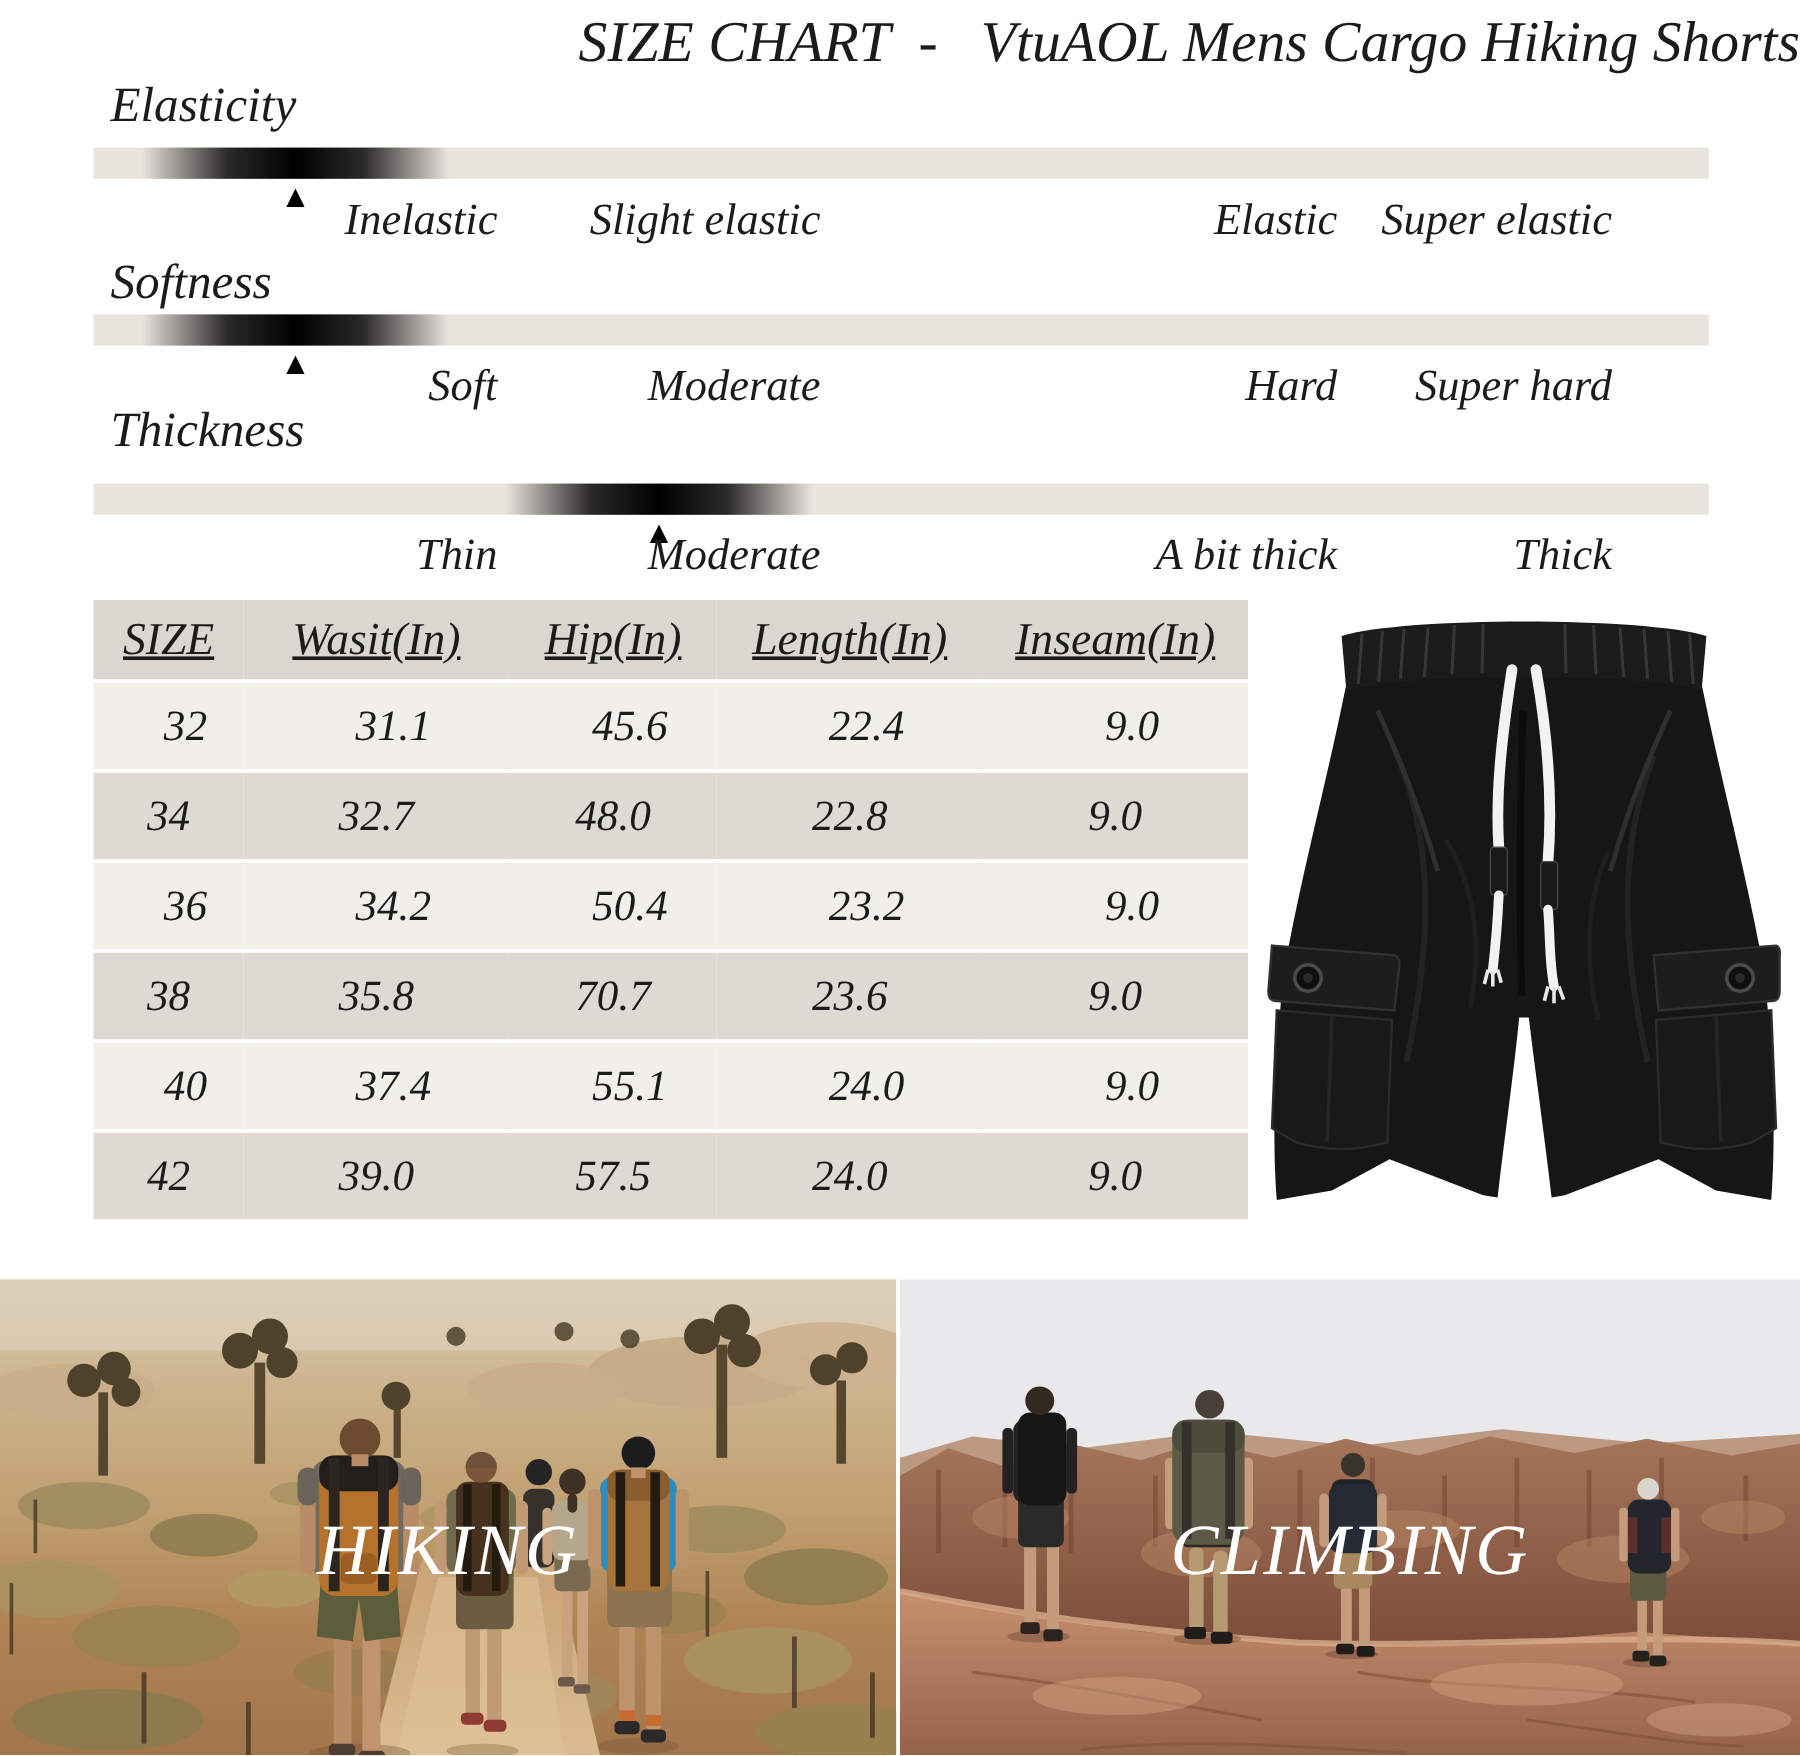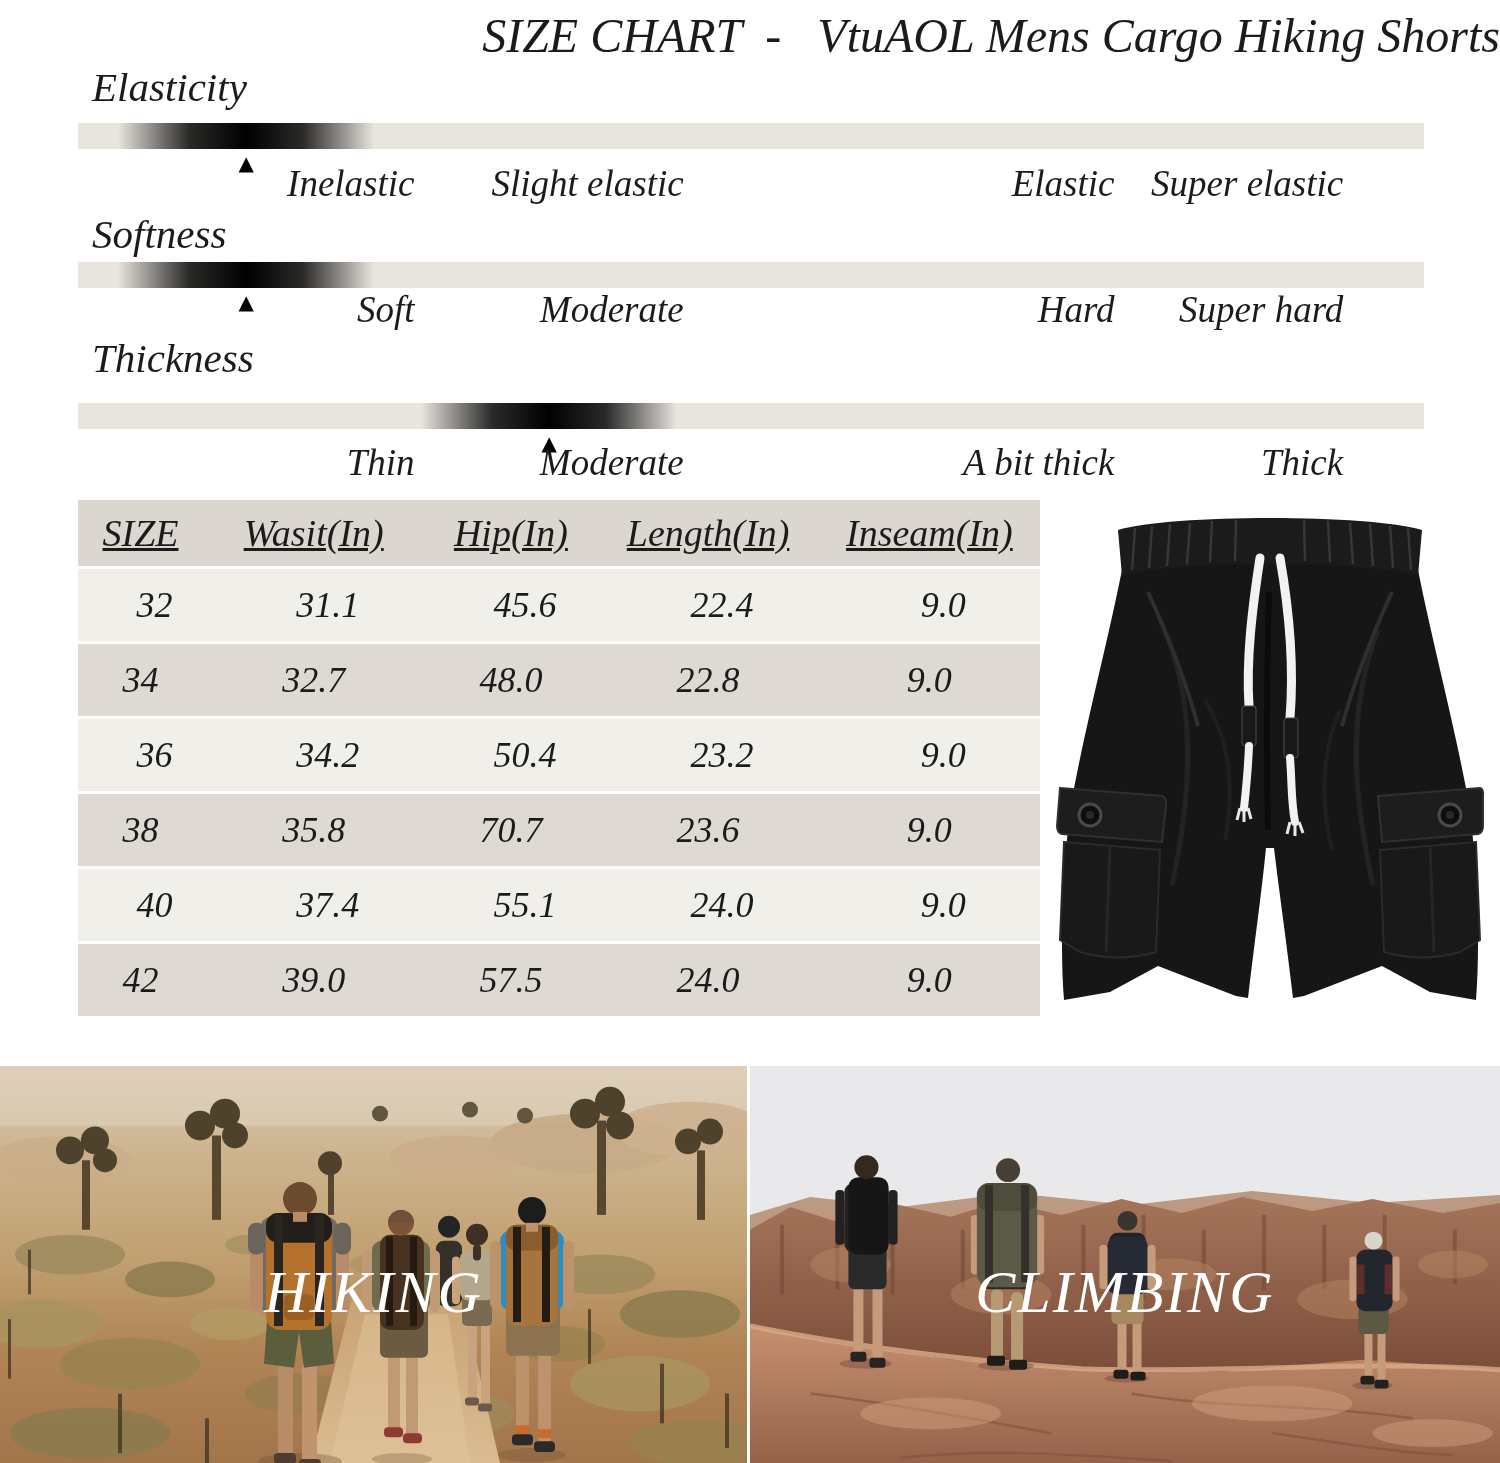--- a/index.html
+++ b/index.html
@@ -16,21 +16,21 @@
   .bar{position:absolute;left:78px;width:1346px;height:26px;background:var(--bar-track);}
   .indicator{position:absolute;top:0;bottom:0;width:256px;transform:translateX(-50%);
     background:linear-gradient(90deg,rgba(0,0,0,0) 0%,rgba(0,0,0,.82) 28%,var(--bar-indicator) 50%,rgba(0,0,0,.82) 72%,rgba(0,0,0,0) 100%);}
   .mkrow{position:absolute;left:78px;width:1346px;height:22px;}
   .mk{position:absolute;transform:translateX(-50%);font-family:"DejaVu Sans",sans-serif;
       font-style:normal;font-size:20px;line-height:1;color:#000;}
   .levels{position:absolute;left:78px;width:1346px;font-size:37px;white-space:nowrap;}
   .levels span{display:inline-block;text-align:right;vertical-align:top;font-style:italic;}
   .lvw1{width:25%}.lvw2{width:20%}.lvw3{width:32%}.lvw4{width:17%}
   .s0-name{top:63px}.s0-bar{top:123px}.s0-mk{top:153px}.s0-lv{top:162px}
-  .s1-name{top:210px}.s1-bar{top:262px}.s1-mk{top:292px}.s1-lv{top:288px}
+  .s1-name{top:210px}.s1-bar{top:262px}.s1-mk{top:292px}.s1-lv{top:300px}
   .s2-name{top:334px}.s2-bar{top:403px}.s2-mk{top:433px}.s2-lv{top:441px}
   table.size-table{position:absolute;left:78px;top:500px;width:962px;border-collapse:collapse;table-layout:fixed;}
   .size-table th{font-weight:normal;font-size:38px;height:67px;background:var(--table-header-bg);text-decoration:underline;}
   .size-table td{font-size:36px;height:75px;text-align:center;}
   .size-table th,.size-table td{border-bottom:3px solid #fff;}
   .size-table col.c1{width:13%}.size-table col.c2{width:23%}.size-table col.c3{width:18%}
   .size-table col.c4{width:23%}.size-table col.c5{width:23%}
   tr.row-light td{background:var(--table-row-light);padding-left:28px;}
   tr.row-dark td{background:var(--table-row-dark);}
   .product{position:absolute;left:1040px;top:500px;width:460px;height:545px;}

